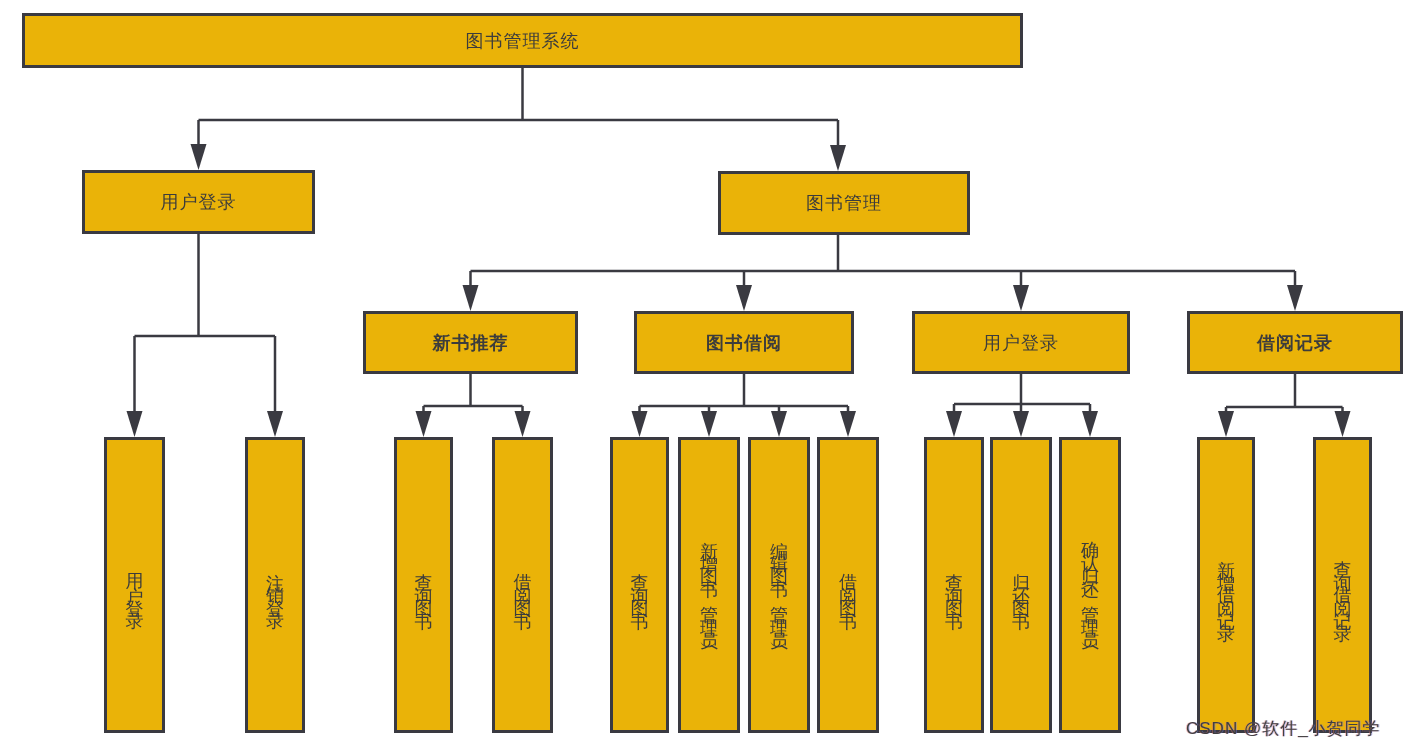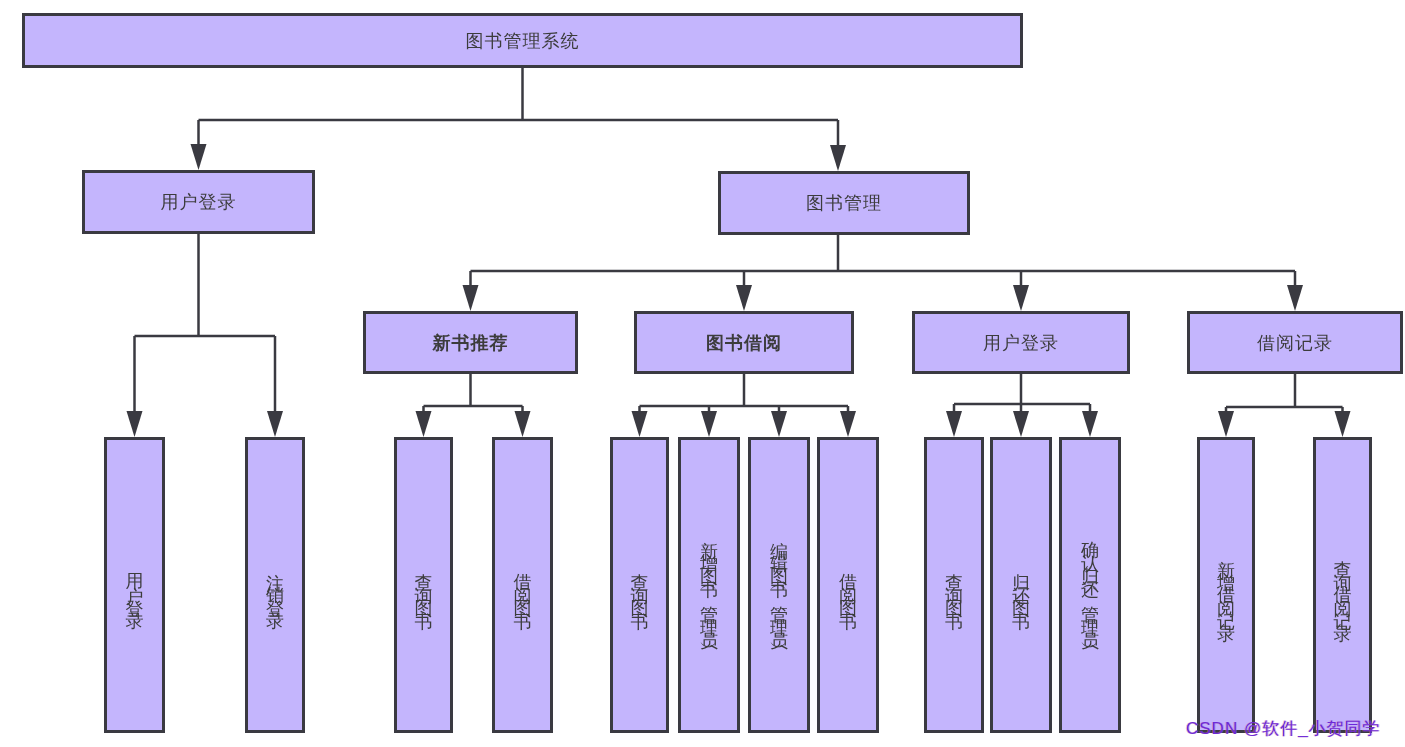--- a/index.html
+++ b/index.html
@@ -1,27 +1,27 @@
 <!DOCTYPE html>
 <html><head>
 <meta charset="utf-8">
 <style>
   html,body{margin:0;padding:0;background:#ffffff;}
   body{width:1405px;height:747px;position:relative;overflow:hidden;
        font-family:"Liberation Sans","DejaVu Sans",sans-serif;}
   #canvas{position:absolute;left:0;top:0;width:1405px;height:747px;}
   #wires{position:absolute;left:0;top:0;z-index:1;}
-  .node{position:absolute;box-sizing:border-box;background:#c4b5fd;
+  .node{position:absolute;box-sizing:border-box;background:#eab308;
         border:3px solid #3a3a41;display:flex;align-items:center;justify-content:center;
         z-index:2;color:#3c3c3c;}
   .node .lbl{font-size:18px;letter-spacing:1px;white-space:nowrap;}
   .node.vert .lbl{writing-mode:vertical-rl;text-orientation:mixed;
                   letter-spacing:13px;line-height:1;}
   #watermark{position:absolute;z-index:3;left:1186px;top:717px;
-             font-size:17px;letter-spacing:1px;color:#6d28d9;
+             font-size:17px;letter-spacing:1px;color:#404040;
              text-shadow:-1px 0 rgba(230,120,120,.45),1px 0 rgba(120,120,230,.45);
              white-space:nowrap;}
 </style>
 </head>
 <body>
 
 <div id="canvas">
   <svg id="wires" width="1405" height="747">
       <line x1="522.5" y1="68" x2="522.5" y2="120" stroke="#3a3a41" stroke-width="2.5"></line>
       <line x1="198.5" y1="120" x2="838" y2="120" stroke="#3a3a41" stroke-width="2.5"></line>
@@ -88,21 +88,21 @@
       </div>
       <div class="node" style="left: 363px; top: 311px; width: 215px; height: 63px; font-weight: bold;">
         <span class="lbl">新书推荐</span>
       </div>
       <div class="node" style="left: 634px; top: 311px; width: 220px; height: 63px; font-weight: bold;">
         <span class="lbl">图书借阅</span>
       </div>
       <div class="node" style="left: 912px; top: 311px; width: 218px; height: 63px;">
         <span class="lbl">用户登录</span>
       </div>
-      <div class="node" style="left: 1187px; top: 311px; width: 216px; height: 63px;">
+      <div class="node" style="left: 1187px; top: 311px; width: 216px; height: 63px; font-weight: bold;">
         <span class="lbl">借阅记录</span>
       </div>
       <div class="node vert" style="left: 104px; top: 437px; width: 61px; height: 296px;">
         <span class="lbl">用户登录</span>
       </div>
       <div class="node vert" style="left: 245px; top: 437px; width: 60px; height: 296px;">
         <span class="lbl">注销登录</span>
       </div>
       <div class="node vert" style="left: 394px; top: 437px; width: 59px; height: 296px;">
         <span class="lbl">查询图书</span>

